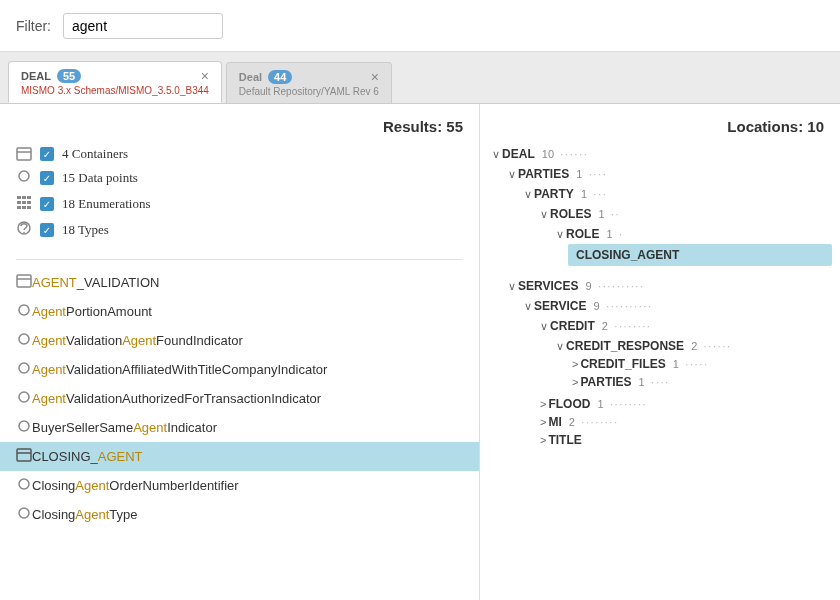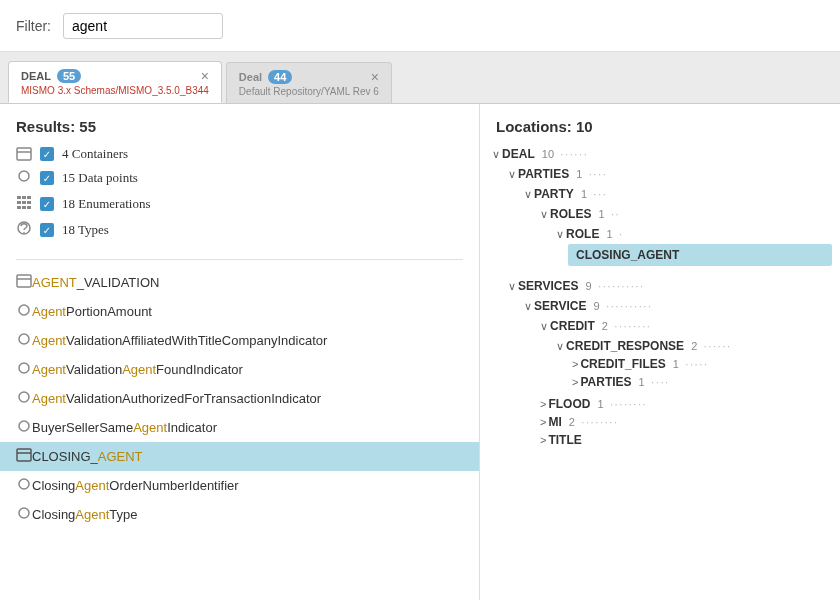--- a/index.html
+++ b/index.html
@@ -34,21 +34,21 @@
       padding: 1px 6px; font-size: 11px; font-weight: bold;
     }
     .tab-close { color: #888; font-size: 14px; margin-left: auto; cursor: pointer; }
     .tab-path { font-size: 10px; color: #c0392b; margin-top: 1px; }
     .tab-path-deal { font-size: 10px; color: #c0392b; }
     .tab-path-default { font-size: 10px; color: #888; }
     .tab-inner { display: flex; flex-direction: column; }
     .tab-top { display: flex; align-items: center; gap: 6px; }
 
     
-    .main-content { display: flex; height: calc(600px - 104px); }
+    .main-content { display: flex; height: calc(600px - 104px); text-align: right; }
 
     
     .left-panel {
       width: 480px; border-right: 1px solid #ddd; background: #fff;
       display: flex; flex-direction: column; overflow: hidden;
     }
     .results-header { padding: 14px 16px 8px 16px; font-size: 15px; font-weight: bold; color: #333; }
 
     .summary-list { padding: 0 16px 8px 16px; }
     .summary-item {
@@ -211,32 +211,32 @@
         </span>
       </div>
 
       <div class="result-item">
         <span>
           <svg width="16" height="16" viewBox="0 0 16 16">
               <circle cx="8" cy="8" r="5" fill="none" stroke="#888" stroke-width="1.5"></circle>
             </svg>
         </span>
         <span class="result-text">
+          <span class="highlight">Agent</span><span>Validation</span><span class="highlight">Agent</span><span>FoundIndicator</span>
+        </span>
+      </div>
+
+      <div class="result-item">
+        <span>
+          <svg width="16" height="16" viewBox="0 0 16 16">
+              <circle cx="8" cy="8" r="5" fill="none" stroke="#888" stroke-width="1.5"></circle>
+            </svg>
+        </span>
+        <span class="result-text">
           <span class="highlight">Agent</span><span>ValidationAffiliatedWithTitleCompanyIndicator</span>
-        </span>
-      </div>
-
-      <div class="result-item">
-        <span>
-          <svg width="16" height="16" viewBox="0 0 16 16">
-              <circle cx="8" cy="8" r="5" fill="none" stroke="#888" stroke-width="1.5"></circle>
-            </svg>
-        </span>
-        <span class="result-text">
-          <span class="highlight">Agent</span><span>Validation</span><span class="highlight">Agent</span><span>FoundIndicator</span>
         </span>
       </div>
 
       <div class="result-item">
         <span>
           <svg width="16" height="16" viewBox="0 0 16 16">
               <circle cx="8" cy="8" r="5" fill="none" stroke="#888" stroke-width="1.5"></circle>
             </svg>
         </span>
         <span class="result-text">

